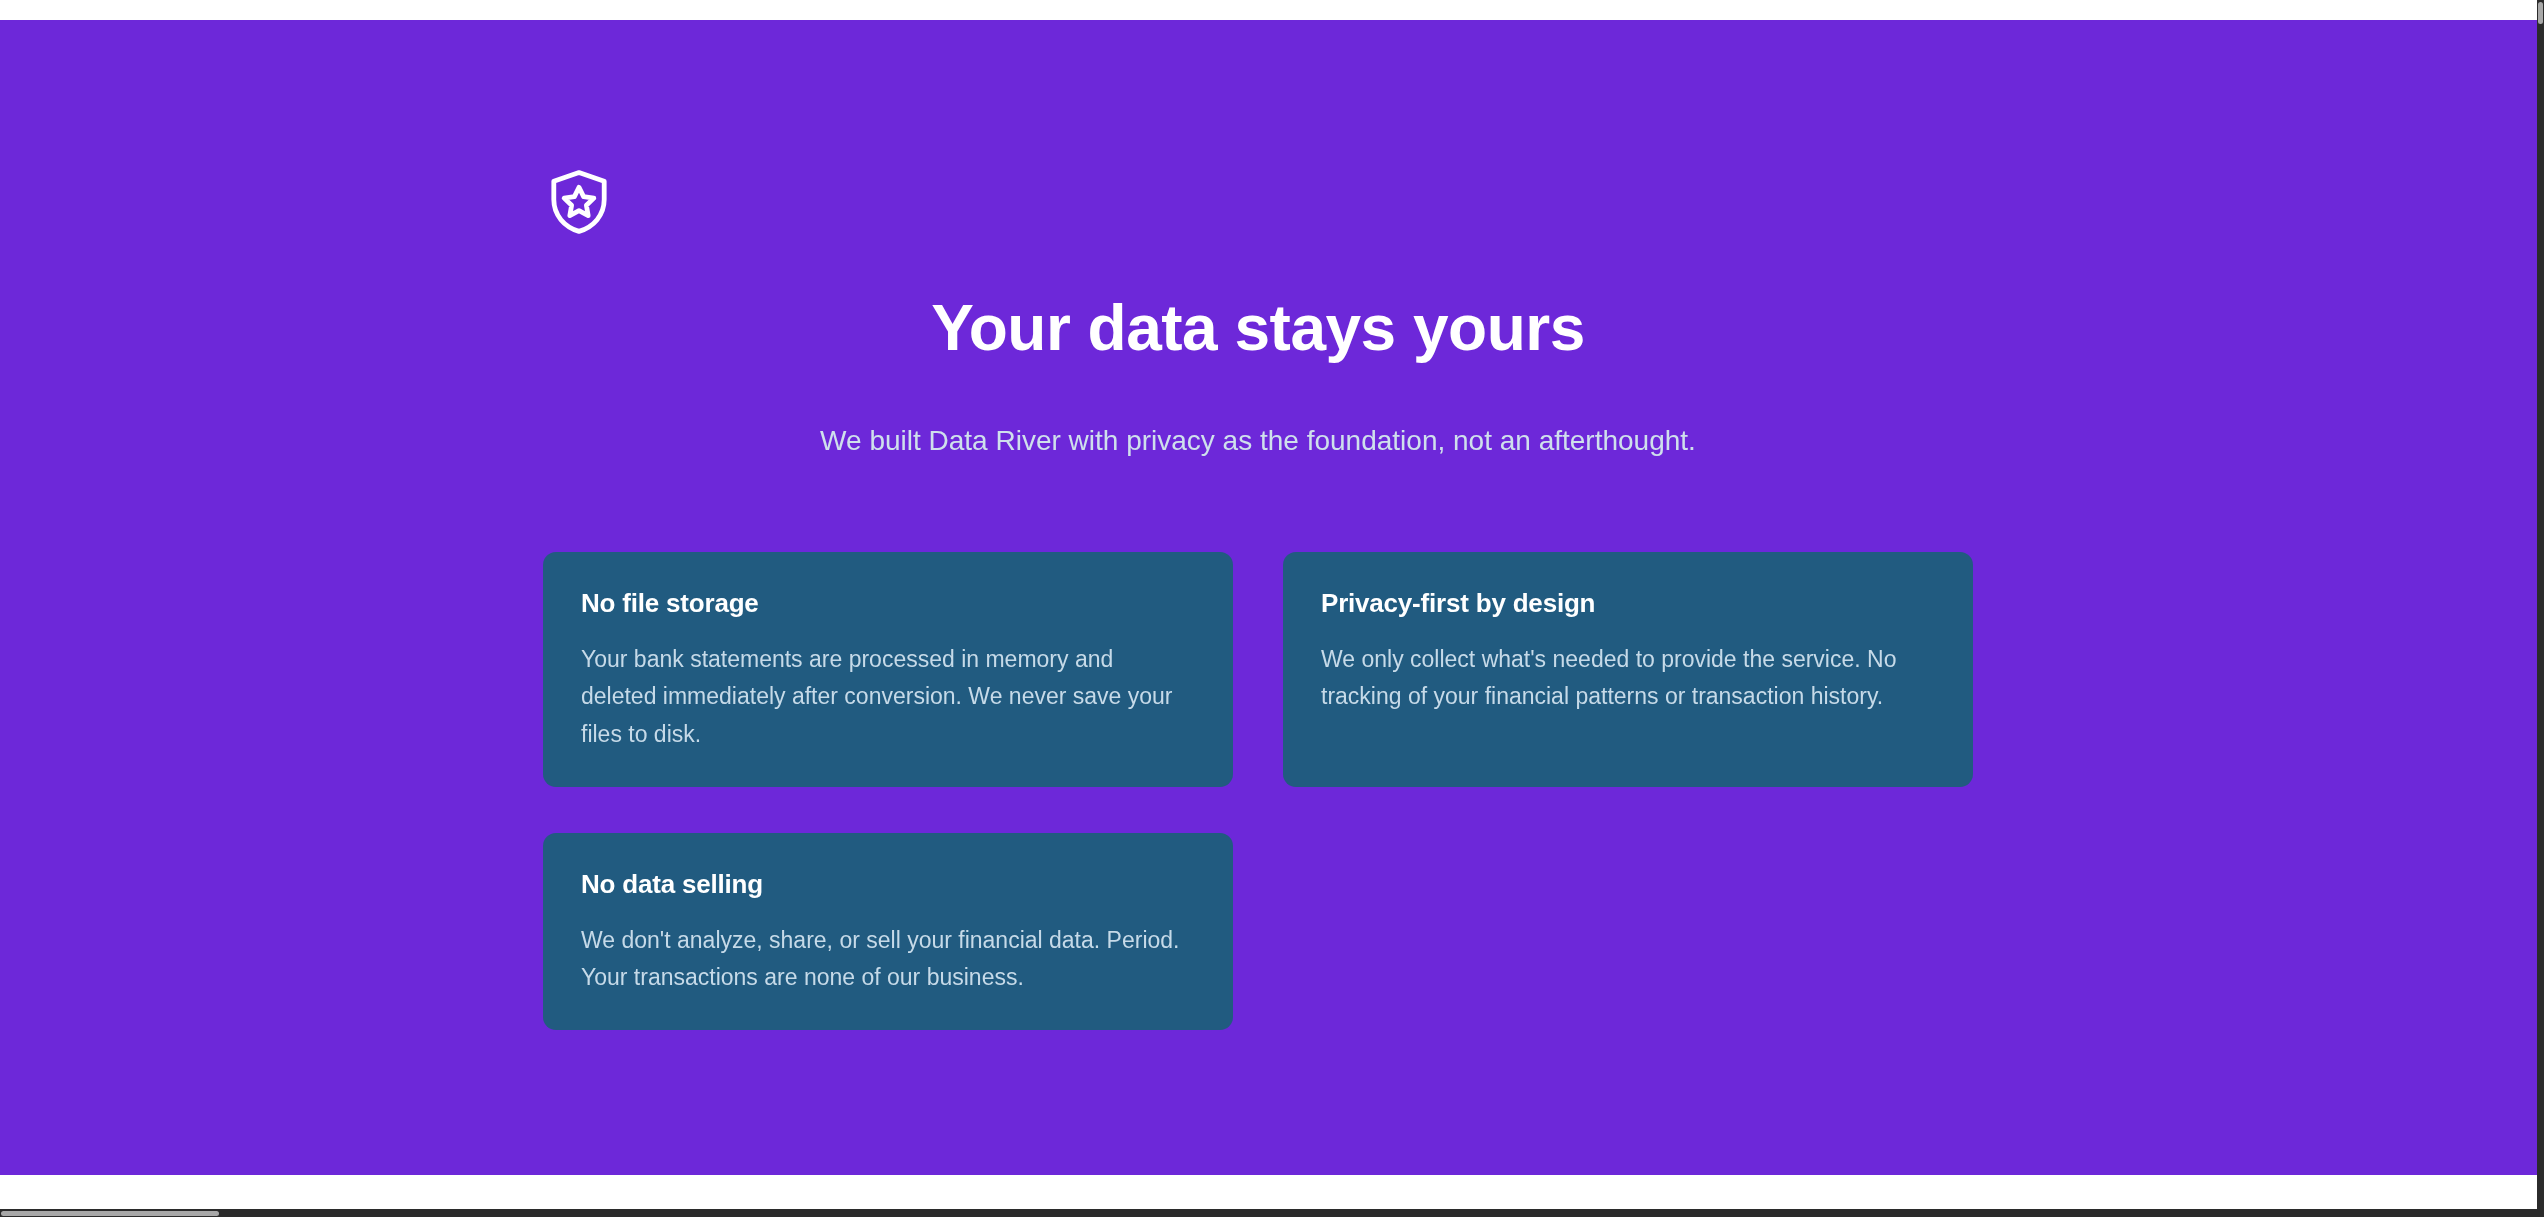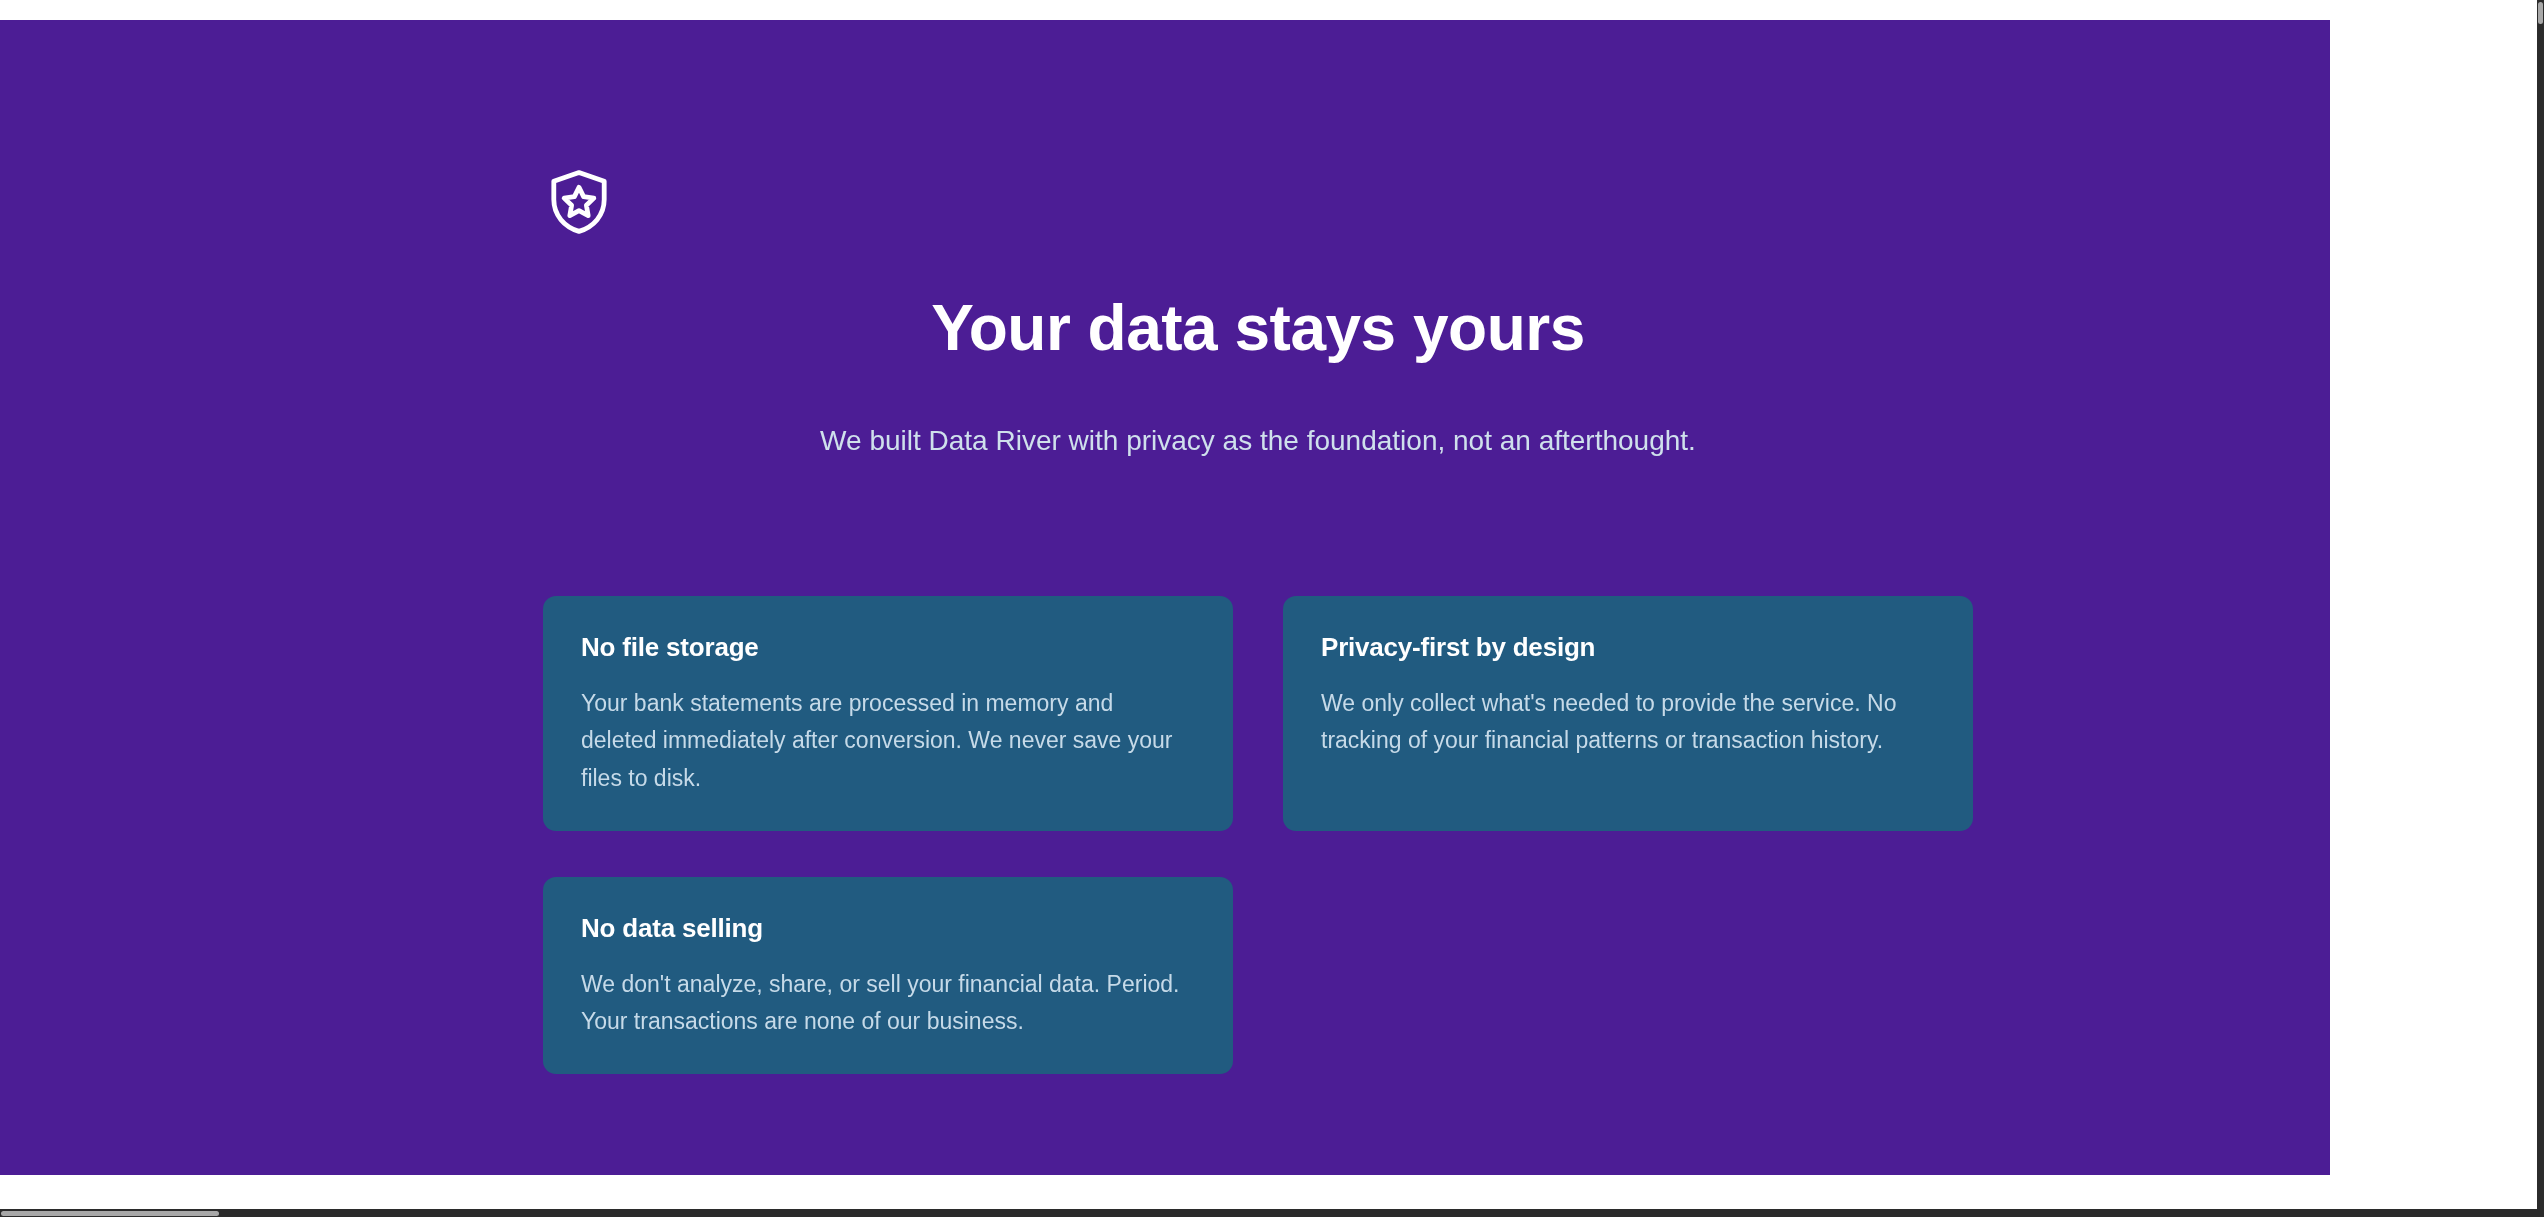--- a/index.html
+++ b/index.html
@@ -29,23 +29,23 @@
     height: 1209px;
     background: #ffffff;
     overflow: hidden;
   }
 
   
   #privacy-section {
     position: absolute;
     left: 0;
     top: 20px;
-    width: 2330px;
+    width: 2537px;
     height: 1155px;
-    background: #4c1d95;
+    background: #6d28d9;
   }
 
   #section-inner {
     position: absolute;
     left: 543px;
     top: 0;
     width: 1430px;
     height: 100%;
   }
 
@@ -82,21 +82,21 @@
     color: #cfe0ec;
     font-size: 28px;
     font-weight: 400;
     line-height: 1.52;
   }
 
   
   #card-grid {
     position: absolute;
     left: 0;
-    top: 576px;
+    top: 532px;
     width: 1430px;
     display: grid;
     grid-template-columns: 690px 690px;
     column-gap: 50px;
     row-gap: 46px;
   }
 
   .privacy-card {
     background: #215b80;
     border-radius: 13px;

